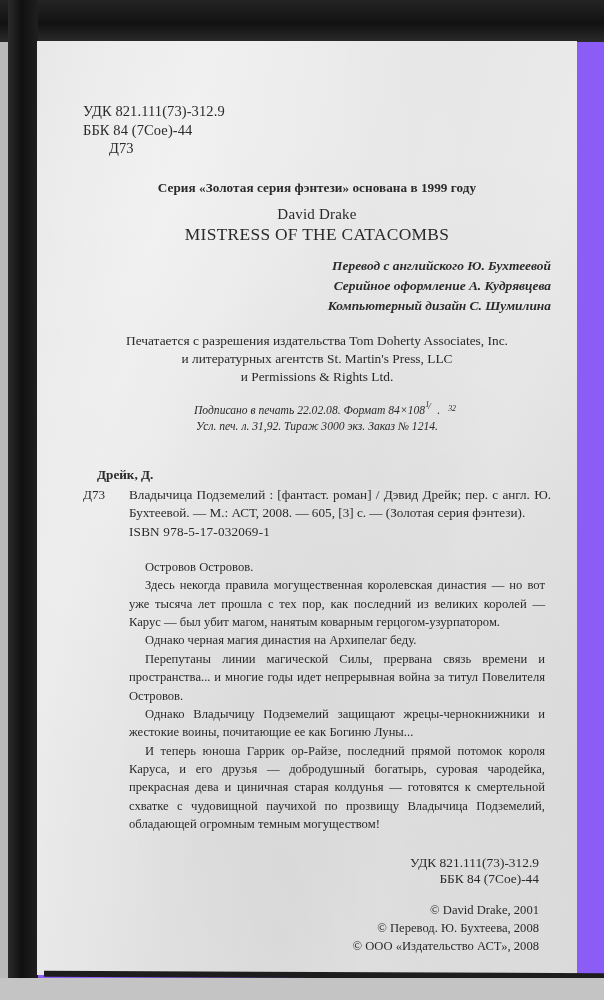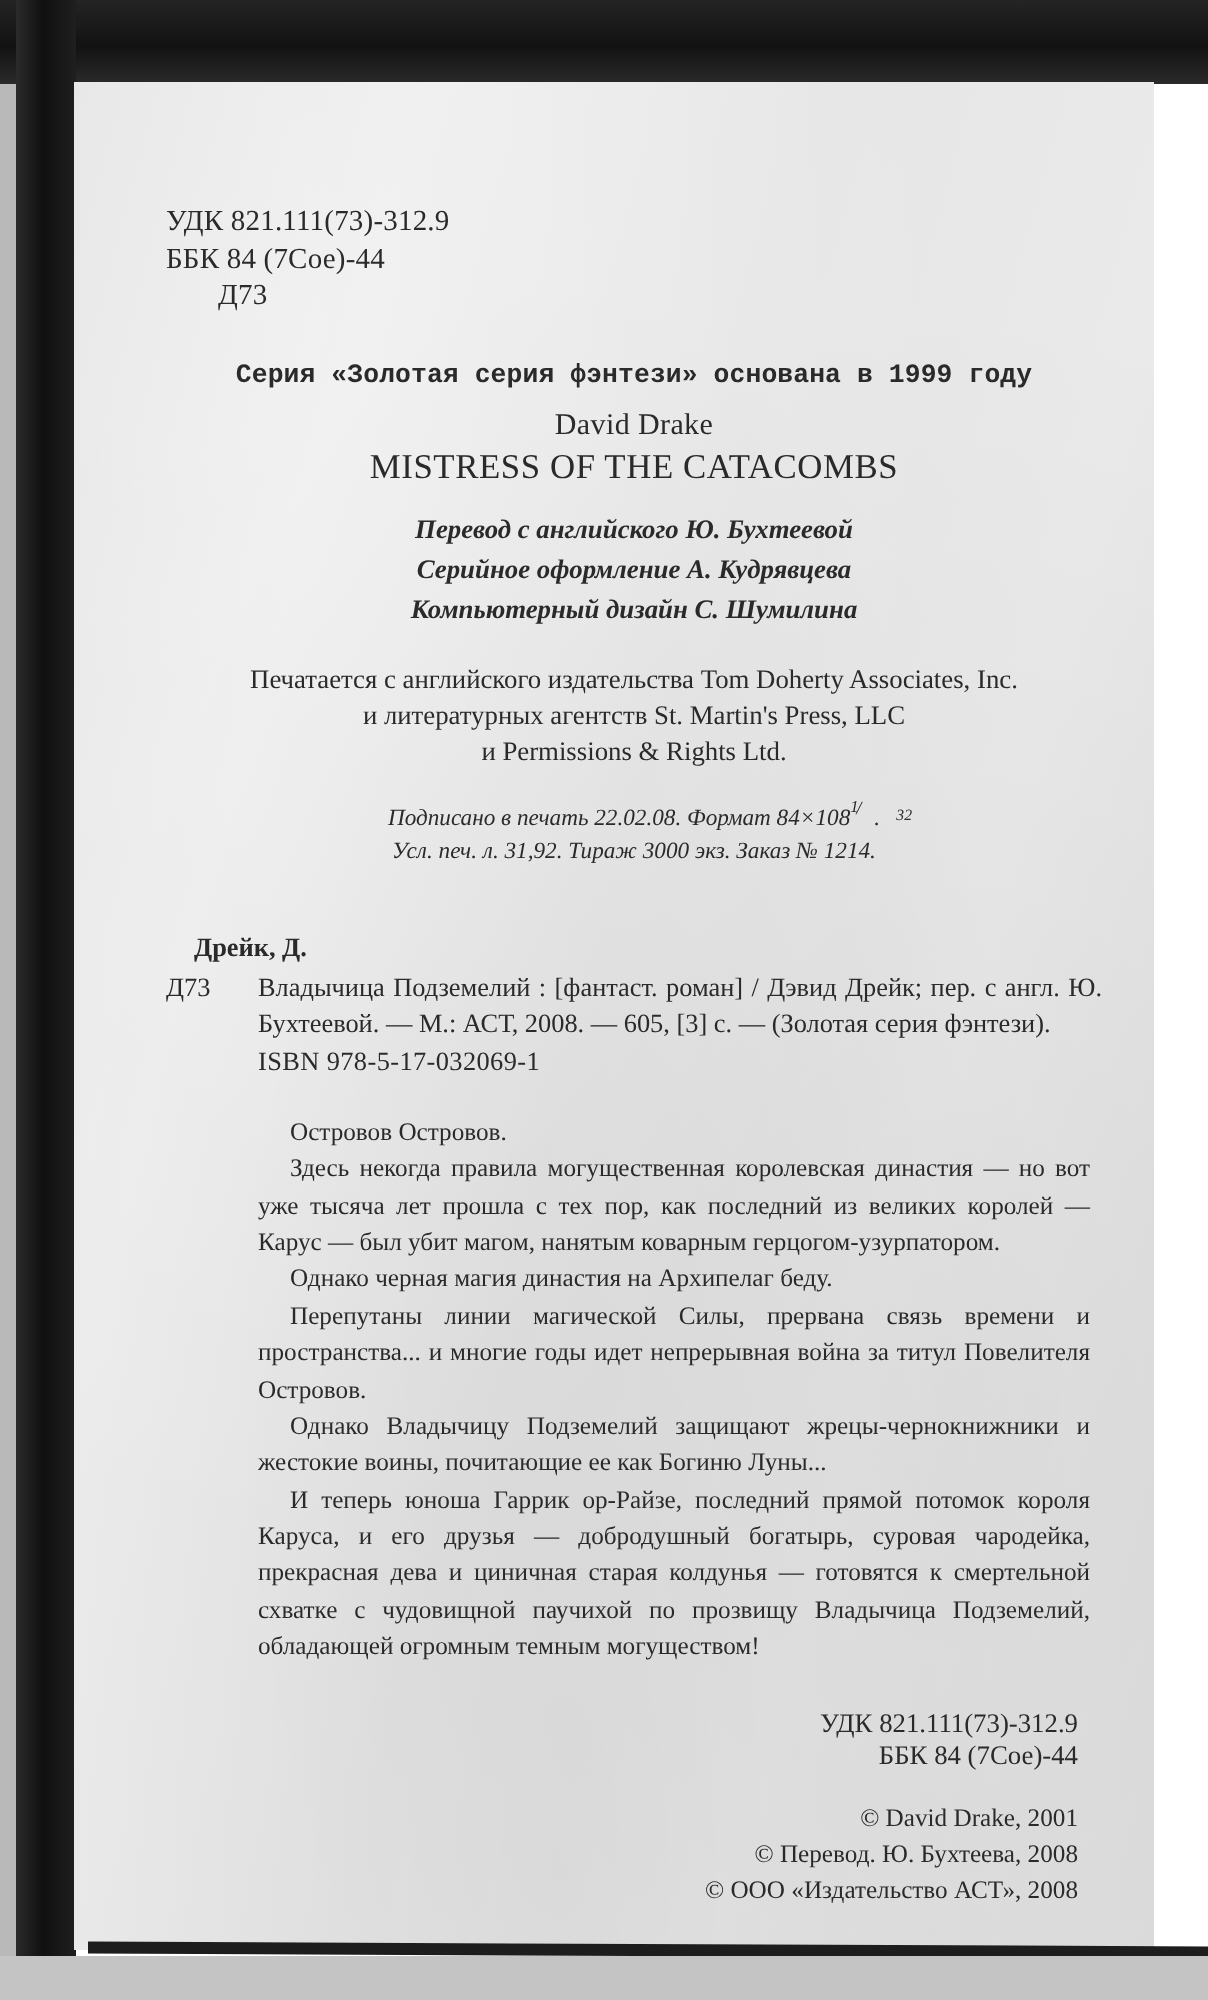--- a/index.html
+++ b/index.html
@@ -12,21 +12,21 @@
     height: 1000px;
     overflow: hidden;
     font-family: "Liberation Serif", "DejaVu Serif", serif;
   }
 
   
   #scan {
     position: relative;
     width: 604px;
     height: 1000px;
-    background: #ffffff;
+    background: #8b5cf6;
   }
   
   .band-top {
     position: absolute;
     left: 0; top: 0;
     width: 604px; height: 42px;
     background: #1a1a1a;
     background-image: linear-gradient(180deg,#242424 0%,#121212 55%,#2a2a2a 100%);
   }
   
@@ -96,39 +96,38 @@
     letter-spacing: .1px;
   }
   .udk-top .l3 { padding-left: 26px; }
 
   .series-line {
     margin-top: 22px;
     text-align: center;
     font-size: 13.2px;
     font-weight: 700;
     letter-spacing: .05px;
-    font-family: Liberation Mono, monospace;
   }
 
   .author-en {
     margin-top: 10px;
     text-align: center;
     font-size: 15px;
     letter-spacing: .2px;
   }
   .title-en {
     margin-top: 1px;
     text-align: center;
     font-size: 17.4px;
     letter-spacing: .3px;
   }
 
   .credits {
     margin-top: 11px;
-    text-align: center;
+    text-align: right;
     font-style: italic;
     font-weight: 700;
     font-size: 13.4px;
     line-height: 1.50;
   }
 
   .permission {
     margin-top: 16px;
     text-align: center;
     font-size: 13.4px;
@@ -246,21 +245,21 @@
       <div class="author-en">David Drake</div>
       <div class="title-en">MISTRESS OF THE CATACOMBS</div>
 
       <div class="credits">
         <div>Перевод с английского Ю. Бухтеевой</div>
         <div>Серийное оформление А. Кудрявцева</div>
         <div>Компьютерный дизайн С. Шумилина</div>
       </div>
 
       <div class="permission">
-        <div>Печатается с английского издательства Tom Doherty Associates, Inc.</div>
+        <div>Печатается с разрешения издательства Tom Doherty Associates, Inc.</div>
         <div>и литературных агентств St. Martin's Press, LLC</div>
         <div>и Permissions &amp; Rights Ltd.</div>
       </div>
 
       <div class="imprint">
         <div><span>Подписано в печать 22.02.08. Формат 84×108</span><span class="frac"><span class="num">1</span><span class="sl">/</span><span class="den">32</span></span><span>.</span></div>
         <div>Усл. печ. л. 31,92. Тираж 3000 экз. Заказ № 1214.</div>
       </div>
 
       <div class="cip">

